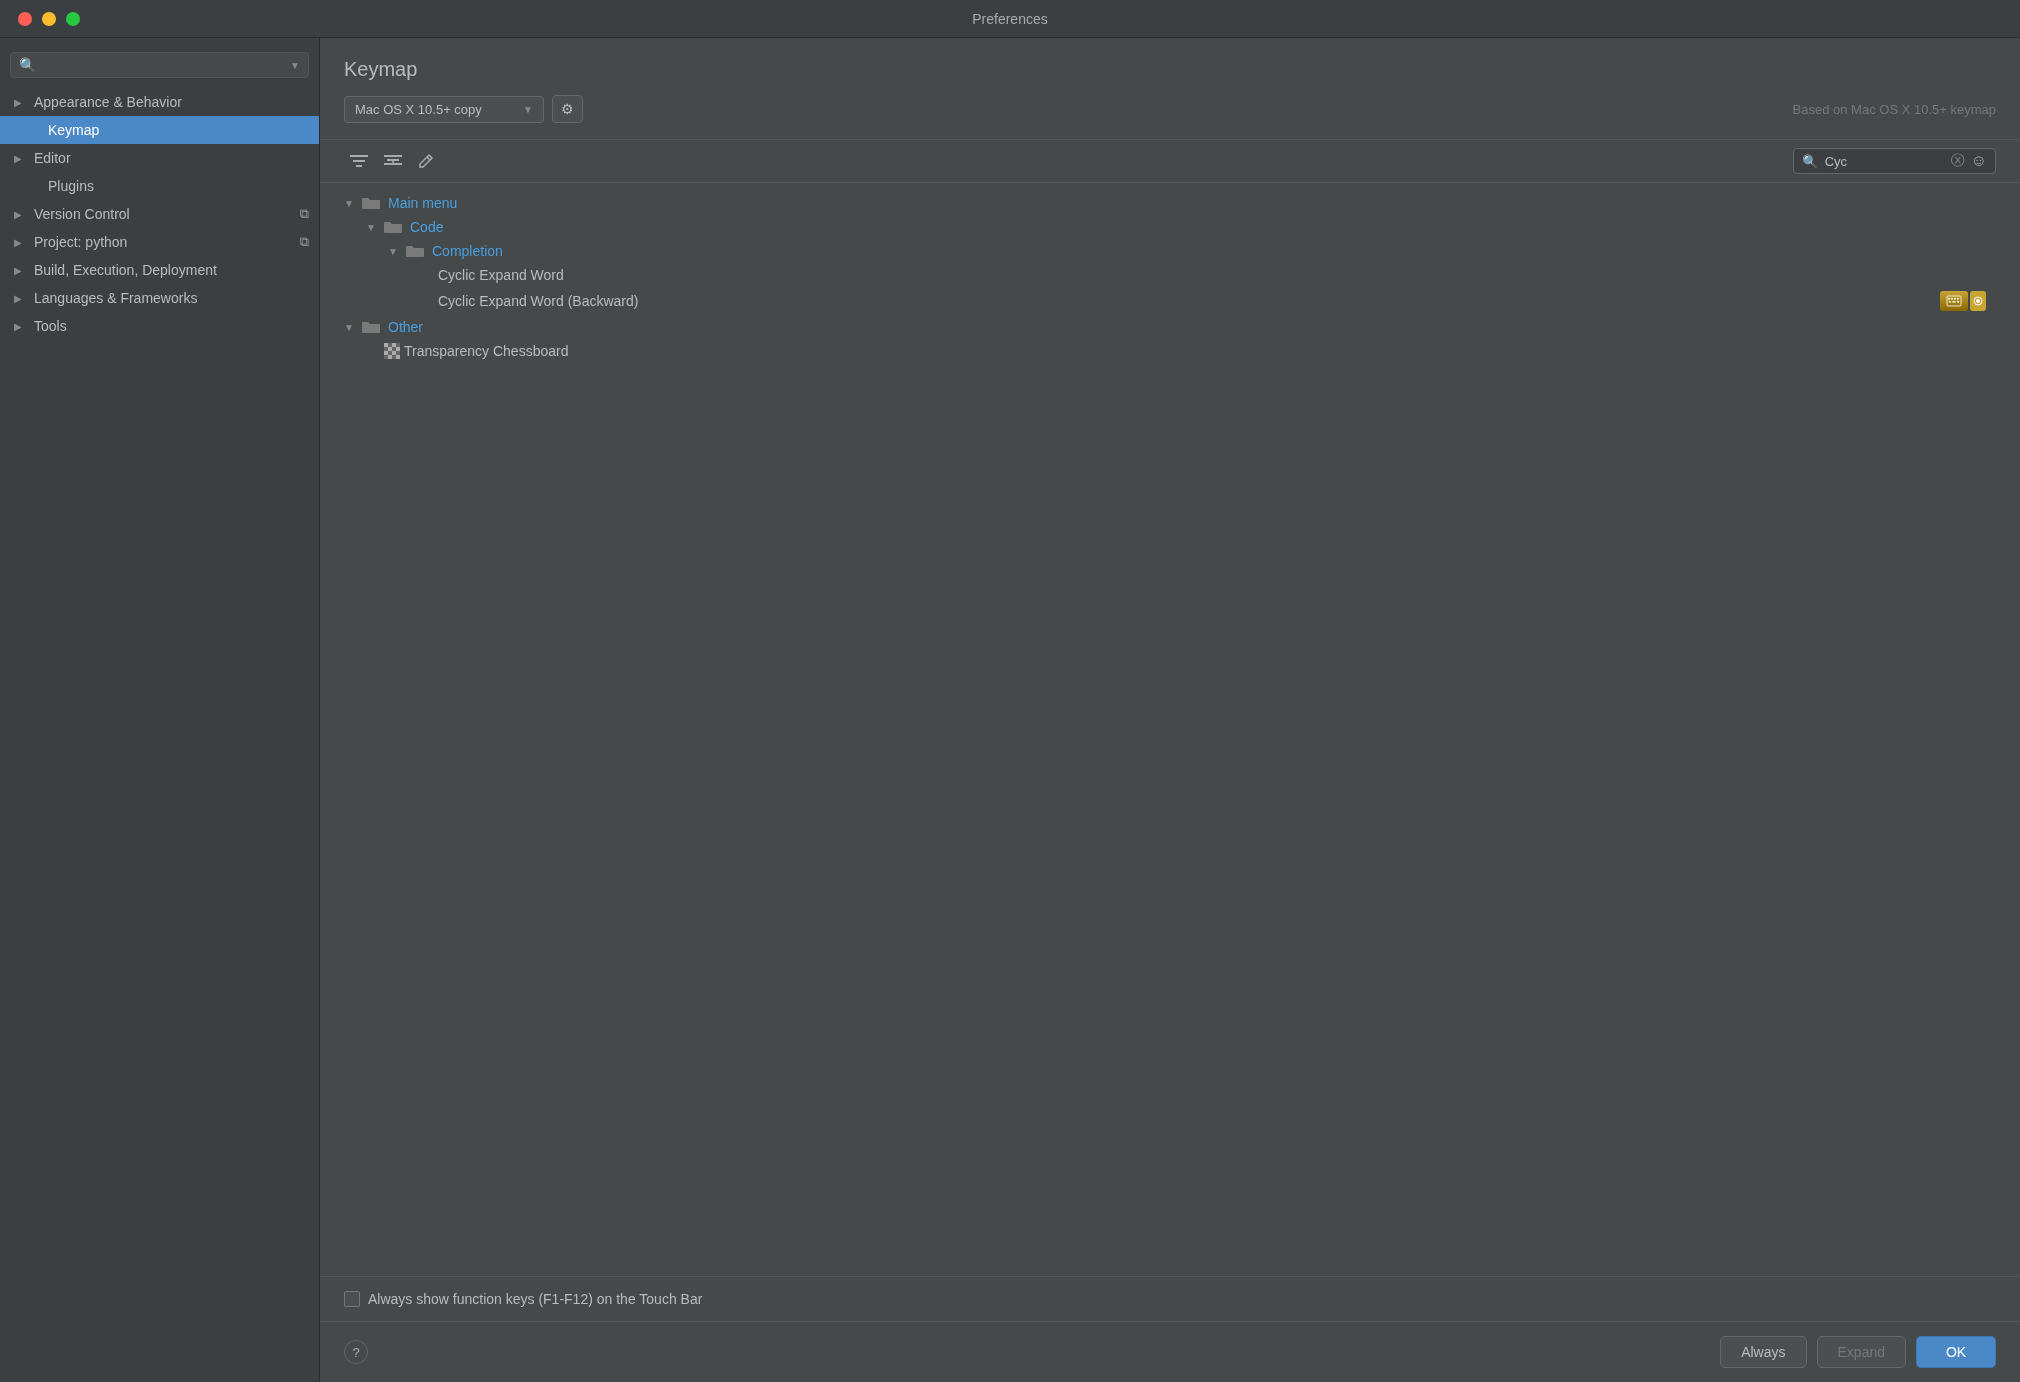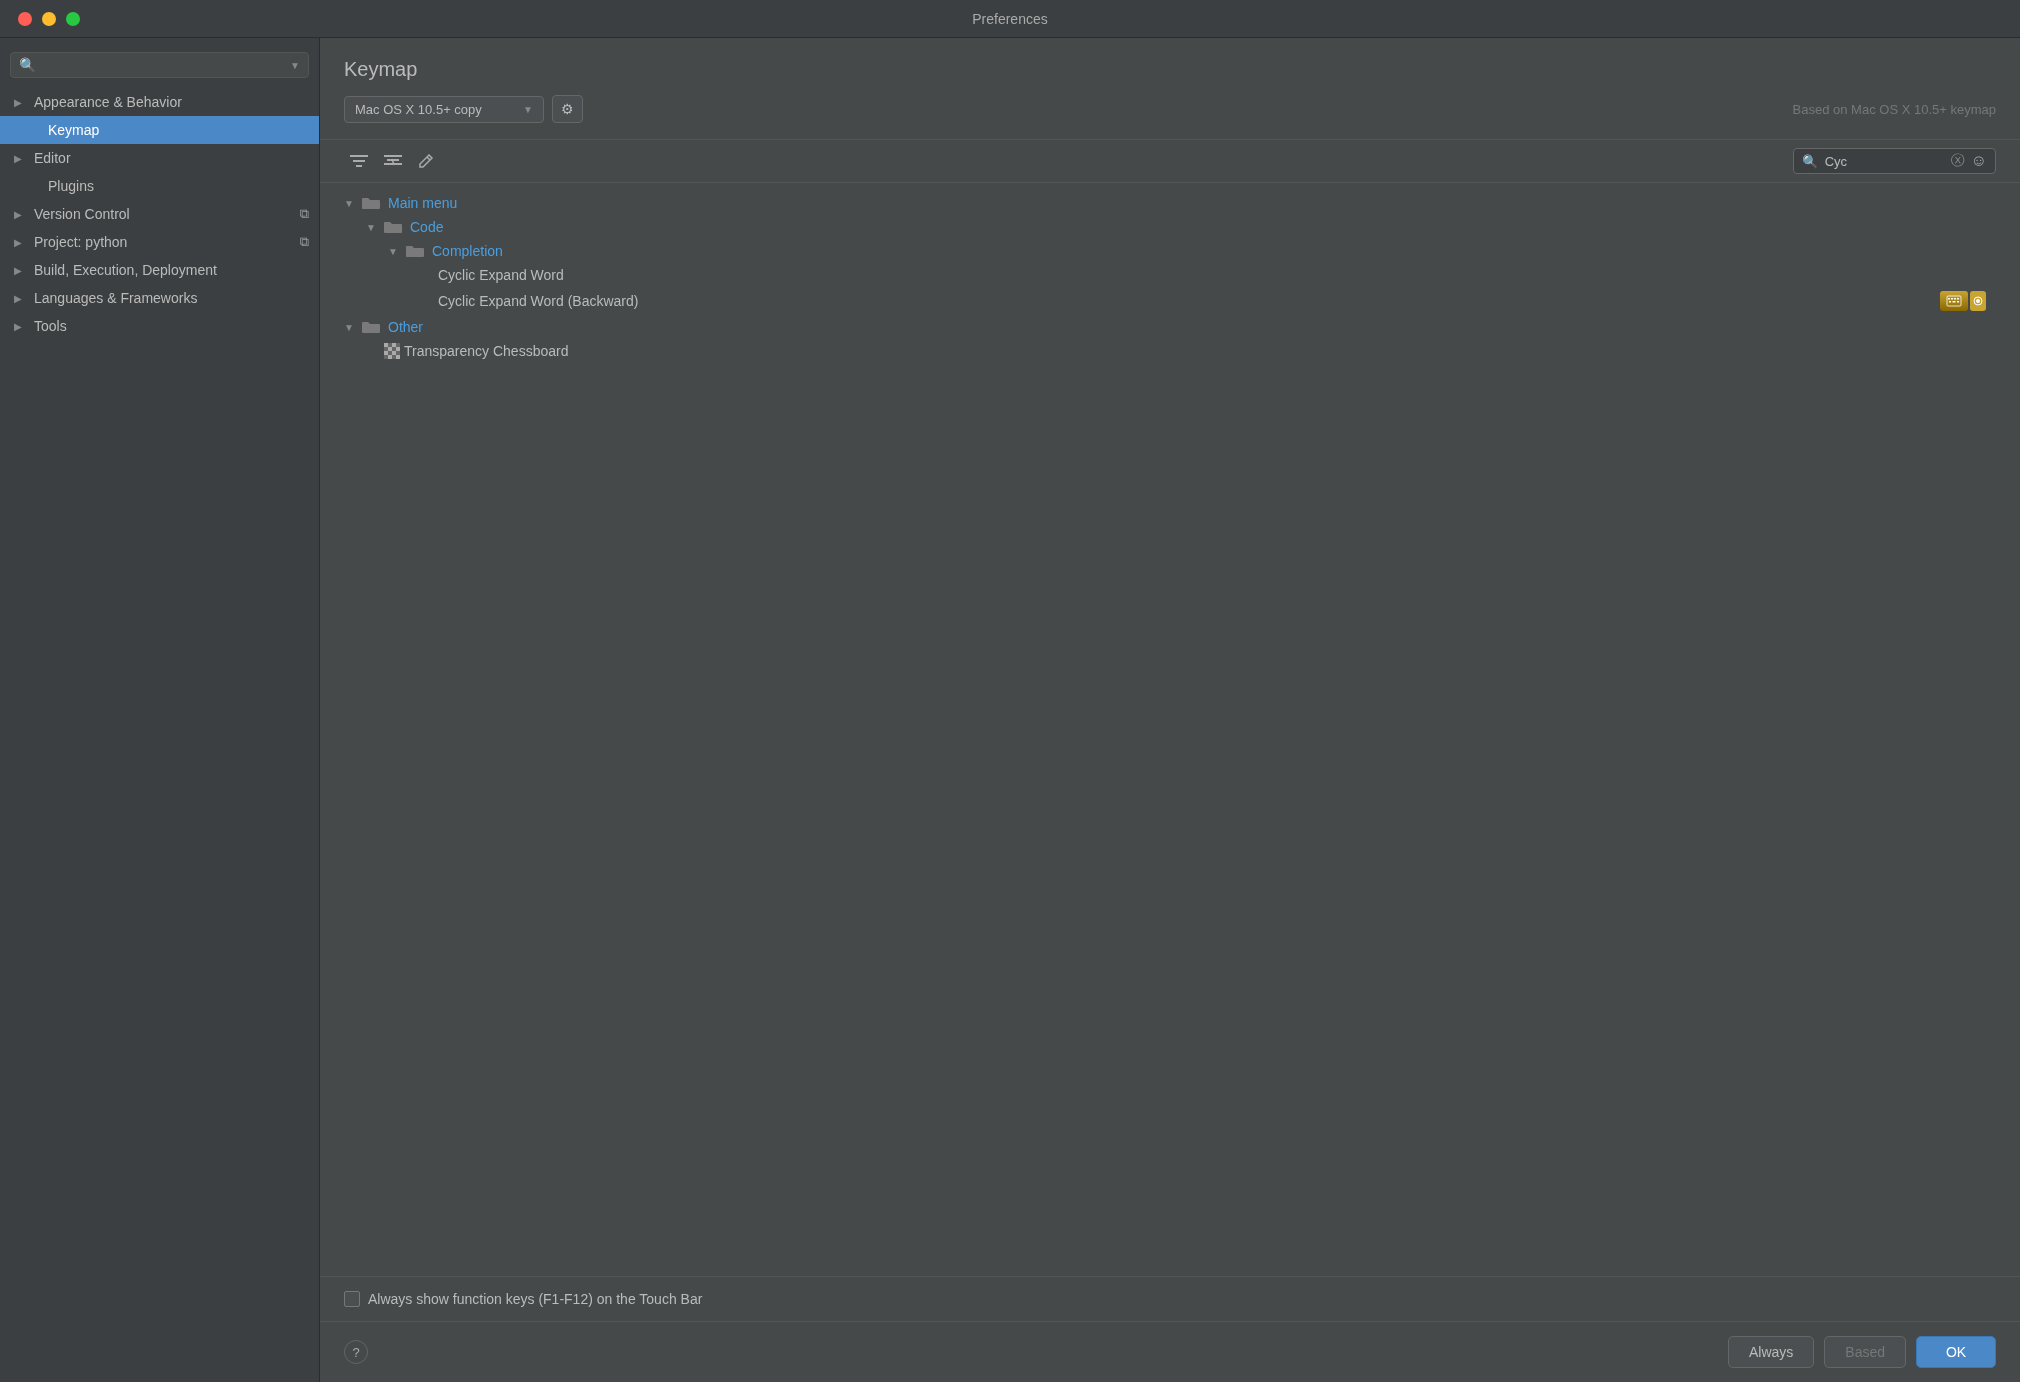--- a/index.html
+++ b/index.html
@@ -588,18 +588,18 @@
         <div class="checkbox-custom"></div>
         <span class="checkbox-label">Always show function keys (F1-F12) on the Touch Bar</span>
       </div>
     </div>
 
     <div class="footer">
       <div class="footer-left">
         <button class="help-btn">?</button>
       </div>
       <button class="footer-btn">Always</button>
-      <button class="footer-btn-apply">Based</button>
+      <button class="footer-btn-apply">Expand</button>
       <button class="footer-btn-ok">OK</button>
     </div>
 
   </div>
 </div>
 
 </body></html>

